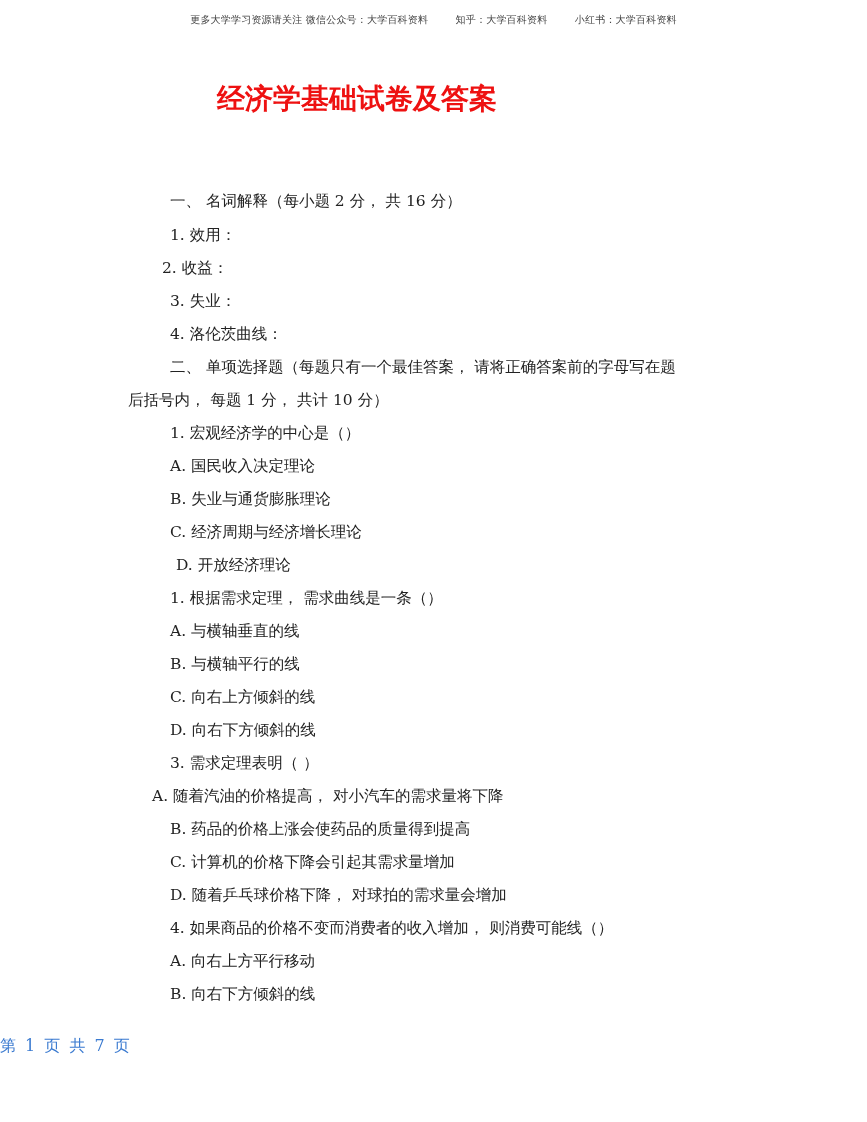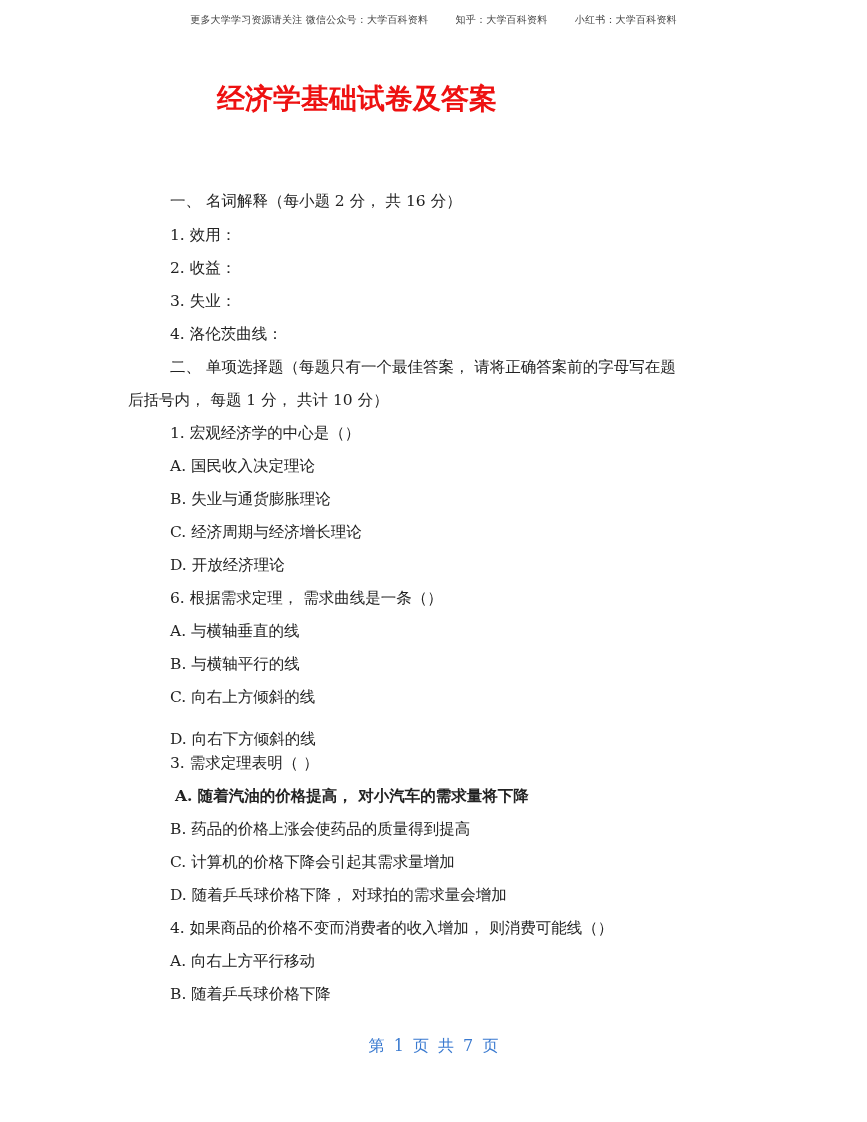--- a/index.html
+++ b/index.html
@@ -17,56 +17,56 @@
   .title {
     position: absolute; top: 80px; left: 0; width: 714px; text-align: center;
     font-family: "DejaVu Sans", sans-serif; font-weight: bold;
     font-size: 28px; color: #ee1111; letter-spacing: 0px;
   }
   .content { position: absolute; left: 0; top: 0; width: 867px; }
   .line {
     position: absolute; font-size: 15.5px; white-space: nowrap; line-height: 20px;
   }
   .footer {
-    position: absolute; top: 1036px; left: 0; width: 867px; text-align: center;
+    position: absolute; top: 1036px; left: 0; width: 867px; text-align: left;
     font-size: 16px; color: #3a7ad0; word-spacing: 4px;
   }
 </style>
 </head>
 <body>
 
 <div class="header-note">
   <span>更多大学学习资源请关注 微信公众号：大学百科资料</span>
   <span>知乎：大学百科资料</span>
   <span>小红书：大学百科资料</span>
 </div>
 
 <div class="title">经济学基础试卷及答案</div>
 
 <div class="content" id="body-lines">
     <div class="line" style="left: 170px; top: 191px;">一、  名词解释（每小题 2 分， 共 16 分）</div>
     <div class="line" style="left: 170px; top: 225px;">1. 效用：</div>
-    <div class="line" style="left: 170px; top: 258px; text-align: right;">2. 收益：</div>
+    <div class="line" style="left: 162px; top: 258px; text-align: right;">2. 收益：</div>
     <div class="line" style="left: 170px; top: 291px;">3. 失业：</div>
     <div class="line" style="left: 170px; top: 324px;">4. 洛伦茨曲线：</div>
     <div class="line" style="left: 170px; top: 357px;">二、  单项选择题（每题只有一个最佳答案， 请将正确答案前的字母写在题</div>
     <div class="line" style="left: 128px; top: 390px;">后括号内， 每题 1 分， 共计 10 分）</div>
     <div class="line" style="left: 170px; top: 423px;">1. 宏观经济学的中心是（）</div>
     <div class="line" style="left: 170px; top: 456px;">A.   国民收入决定理论</div>
     <div class="line" style="left: 170px; top: 489px;">B.   失业与通货膨胀理论</div>
     <div class="line" style="left: 170px; top: 522px;">C.   经济周期与经济增长理论</div>
-    <div class="line" style="left: 170px; top: 555px;">D.   开放经济理论</div>
-    <div class="line" style="left: 170px; top: 588px;">6. 根据需求定理， 需求曲线是一条（）</div>
+    <div class="line" style="left: 176px; top: 555px;">D.   开放经济理论</div>
+    <div class="line" style="left: 170px; top: 588px;">1. 根据需求定理， 需求曲线是一条（）</div>
     <div class="line" style="left: 170px; top: 621px;">A. 与横轴垂直的线</div>
     <div class="line" style="left: 170px; top: 654px;">B. 与横轴平行的线</div>
     <div class="line" style="left: 170px; top: 687px;">C. 向右上方倾斜的线</div>
-    <div class="line" style="left: 170px; top: 720px; margin-top: 9px;">D. 向右下方倾斜的线</div>
+    <div class="line" style="left: 170px; top: 720px;">D. 向右下方倾斜的线</div>
     <div class="line" style="left: 170px; top: 753px; text-align: right;">3. 需求定理表明（ ）</div>
-    <div class="line" style="left: 175px; top: 786px; font-weight: bold;">A. 随着汽油的价格提高， 对小汽车的需求量将下降</div>
+    <div class="line" style="left: 152px; top: 786px;">A. 随着汽油的价格提高， 对小汽车的需求量将下降</div>
     <div class="line" style="left: 170px; top: 819px;">B. 药品的价格上涨会使药品的质量得到提高</div>
     <div class="line" style="left: 170px; top: 852px;">C. 计算机的价格下降会引起其需求量增加</div>
     <div class="line" style="left: 170px; top: 885px;">D. 随着乒乓球价格下降， 对球拍的需求量会增加</div>
     <div class="line" style="left: 170px; top: 918px;">4. 如果商品的价格不变而消费者的收入增加， 则消费可能线（）</div>
     <div class="line" style="left: 170px; top: 951px;">A.   向右上方平行移动</div>
-    <div class="line" style="left: 170px; top: 984px;">B.   随着乒乓球价格下降</div>
+    <div class="line" style="left: 170px; top: 984px;">B.   向右下方倾斜的线</div>
   </div>
 
 <div class="footer">第 1 页 共 7 页</div>
 
 </body></html>

